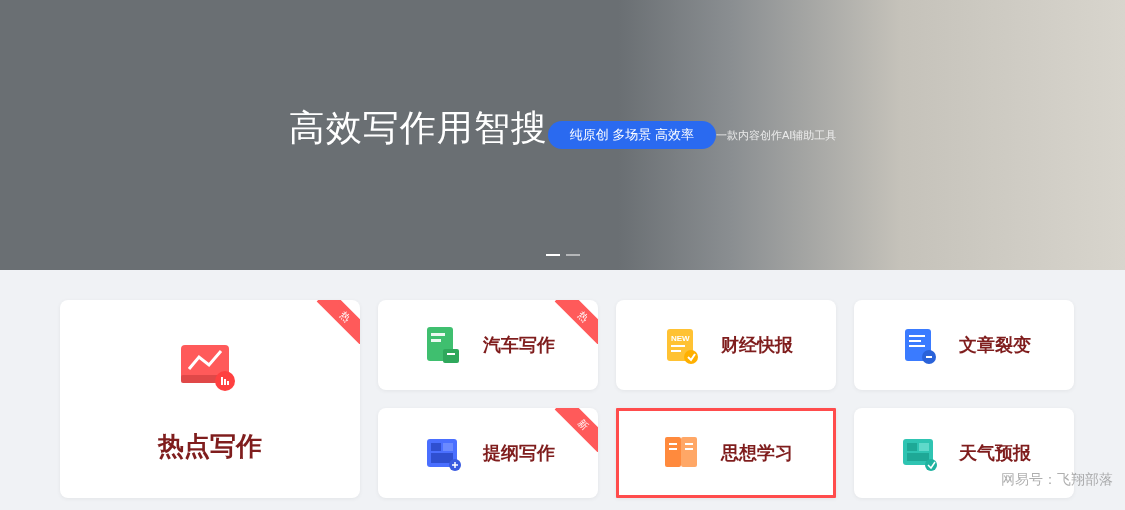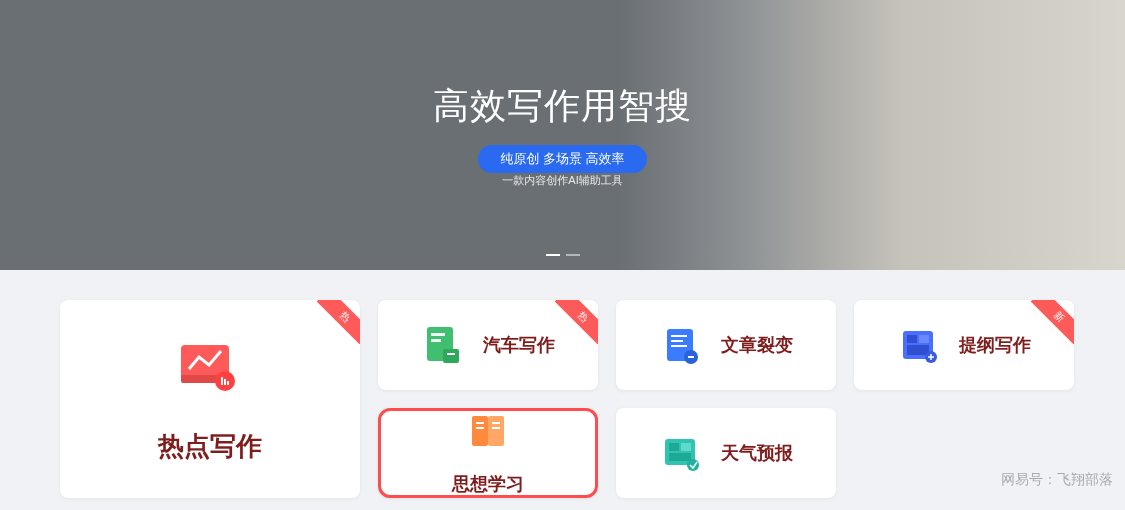--- a/index.html
+++ b/index.html
@@ -4,21 +4,21 @@
 <style>
 * { margin: 0; padding: 0; box-sizing: border-box; }
 body { width: 1125px; height: 510px; font-family: -apple-system, "PingFang SC", "Microsoft YaHei", sans-serif; background: #f0f2f5; overflow: hidden; position: relative; }
 
 .hero {
   width: 100%;
   height: 270px;
   background: linear-gradient(to right, #6a6f73 0%, #6a6f73 55%, #8a8e91 65%, #c5c2ba 80%, #d8d5cd 100%);
   position: relative;
   display: flex;
-  flex-direction: column;
+  flex-direction: row;
   align-items: center;
   justify-content: center;
   color: #fff;
 }
 .hero-title { font-size: 36px; font-weight: 400; letter-spacing: 1px; margin-bottom: 14px; }
 .hero-pill {
   background: #2a6af0;
   color: #fff;
   font-size: 13px;
   padding: 5px 22px;
@@ -45,21 +45,21 @@
   align-items: center;
   justify-content: center;
   gap: 18px;
   overflow: hidden;
 }
 .card.featured {
   grid-row: 1 / span 2;
   flex-direction: column;
   gap: 24px;
 }
-.card.selected { border: 3px solid #ff4c4c; border-radius: 12px; flex-direction: column; }
+.card.selected { border: 3px solid #ff4c4c; border-radius: 1px; }
 .card-label { font-size: 18px; font-weight: 600; color: #7f1d1d; }
 .card.featured .card-label { font-size: 26px; }
 
 .ribbon {
   position: absolute;
   top: 0; right: 0;
   width: 44px; height: 44px;
   overflow: hidden;
   pointer-events: none;
 }
@@ -128,20 +128,33 @@
           <rect x="6" y="4" width="26" height="34" rx="3" fill="#3fbf6f"></rect>
           <rect x="10" y="10" width="14" height="3" fill="#fff" opacity="0.9"></rect>
           <rect x="10" y="16" width="10" height="3" fill="#fff" opacity="0.9"></rect>
           <rect x="22" y="26" width="16" height="14" rx="2" fill="#2fa85c"></rect>
           <rect x="26" y="30" width="8" height="2" fill="#fff"></rect>
         </svg>
       </div>
       <div class="card-label">汽车写作</div>
     </div>
 
+    <div class="card">
+      <div class="ico">
+        <svg viewBox="0 0 44 44" width="44" height="44">
+          <rect x="8" y="6" width="26" height="32" rx="3" fill="#ffc233"></rect>
+          <text x="12" y="18" font-size="8" fill="#fff" font-weight="bold">NEW</text>
+          <rect x="12" y="22" width="14" height="2" fill="#fff"></rect>
+          <rect x="12" y="27" width="10" height="2" fill="#fff"></rect>
+          <circle cx="32" cy="34" r="7" fill="#ffb000"></circle>
+          <path d="M29 34 L32 37 L36 31" stroke="#fff" stroke-width="2" fill="none"></path>
+        </svg>
+      </div>
+      <div class="card-label">财经快报</div>
+    </div>
 
     <div class="card">
       <div class="ico">
         <svg viewBox="0 0 44 44" width="44" height="44">
           <rect x="8" y="6" width="26" height="32" rx="3" fill="#3a7bff"></rect>
           <rect x="12" y="12" width="16" height="2" fill="#fff"></rect>
           <rect x="12" y="17" width="12" height="2" fill="#fff"></rect>
           <rect x="12" y="22" width="16" height="2" fill="#fff"></rect>
           <circle cx="32" cy="34" r="7" fill="#2a62d9"></circle>
           <rect x="29" y="33" width="6" height="2" fill="#fff"></rect>

